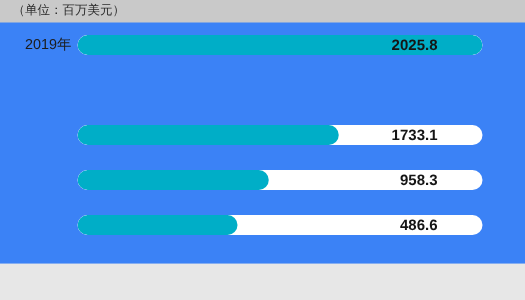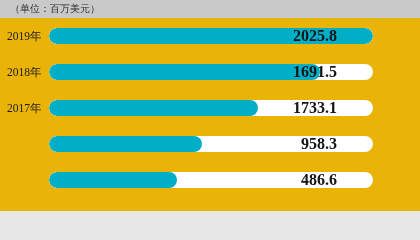--- a/index.html
+++ b/index.html
@@ -11,21 +11,21 @@
     height: 211px;
     background: #e7e7e7;
     font-family: "Liberation Sans", "DejaVu Sans", sans-serif;
     overflow: hidden;
     position: relative;
   }
   #chart-root {
     position: relative;
     width: 420px;
     height: 211px;
-    background: #eab308;
+    background: #3b82f6;
   }
   
   .unit-band {
     position: absolute;
     left: 0;
     top: 0;
     width: 420px;
     height: 18px;
     background: #c9c9c9;
     box-sizing: border-box;
@@ -44,24 +44,23 @@
   
   .rows {
     position: absolute;
     left: 0;
     top: 18px;
     width: 420px;
     height: 193px;
   }
   .row {
     position: absolute;
-    left: 1px;
+    left: 14px;
     width: 340px;
     height: 36px;
-    font-family: Liberation Serif, serif;
   }
   .row-label {
     position: absolute;
     left: 6px;
     top: 0;
     width: 40px;
     height: 36px;
     line-height: 36px;
     font-size: 11.5px;
     color: #1c1c1c;
@@ -85,21 +84,21 @@
     height: 16px;
     background: #00aec7;
     border-radius: 8px;
   }
   .row-value {
     position: absolute;
     right: 4px;
     top: 0;
     height: 36px;
     line-height: 36px;
-    font-size: 16px;
+    font-size: 12px;
     font-weight: bold;
     color: #151515;
     text-align: right;
     white-space: nowrap;
   }
 </style>
 </head>
 <body>
 
 <div id="chart-root">
@@ -109,29 +108,21 @@
   </div>
 
   <div class="rows">
       <div class="row" style="top: 0px;">
         <span class="row-label">2019年</span>
         <div class="track">
           <div class="fill" style="width: 100%; background: rgb(0, 174, 199);"></div>
         </div>
         <span class="row-value">2025.8</span>
       </div>
-      <div class="row" style="top: 36px;">
-        <span class="row-label">2018年</span>
-        <div class="track">
-          <div class="fill" style="width: 83.5%; background: rgb(0, 174, 199);"></div>
-        </div>
-        <span class="row-value">1691.5</span>
-      </div>
       <div class="row" style="top: 72px;">
-        <span class="row-label">2017年</span>
         <div class="track">
           <div class="fill" style="width: 64.6%; background: rgb(0, 174, 199);"></div>
         </div>
         <span class="row-value">1733.1</span>
       </div>
       <div class="row" style="top: 108px;">
         <div class="track">
           <div class="fill" style="width: 47.3%; background: rgb(0, 174, 199);"></div>
         </div>
         <span class="row-value">958.3</span>

